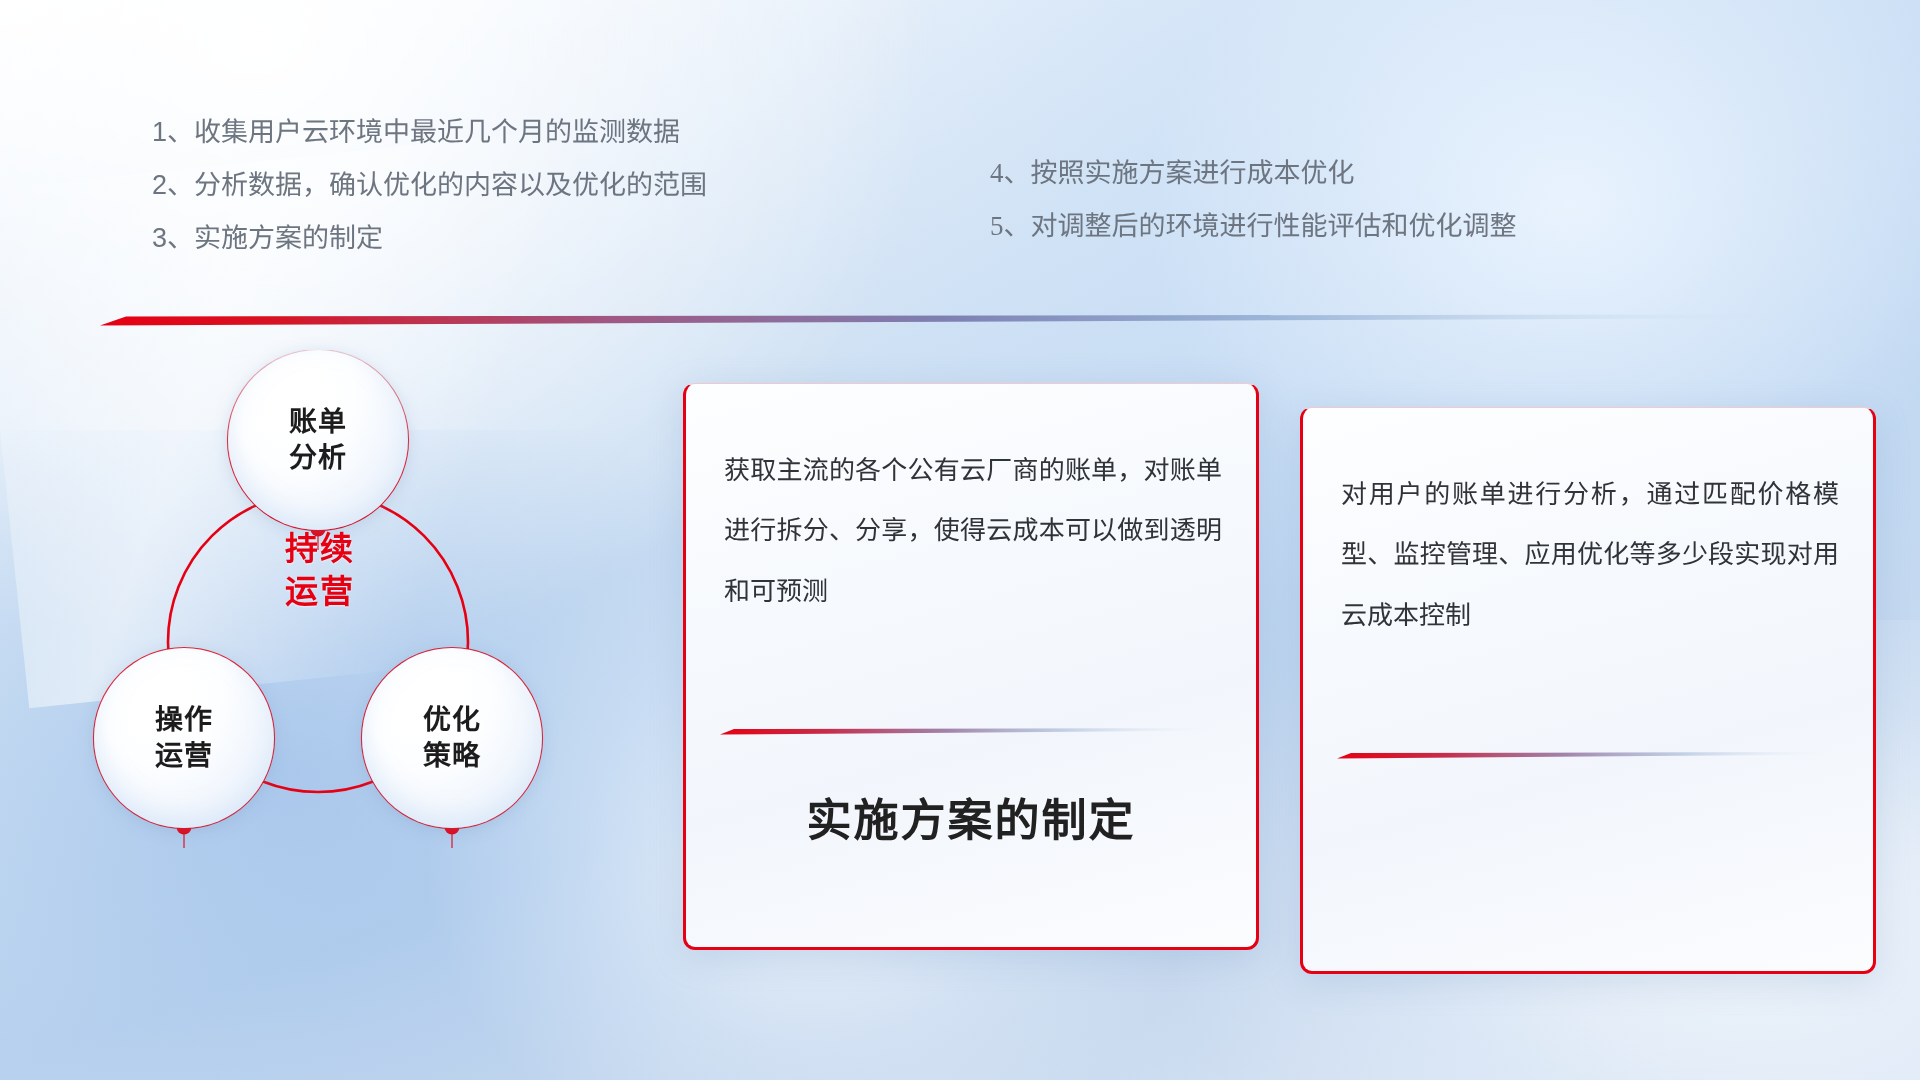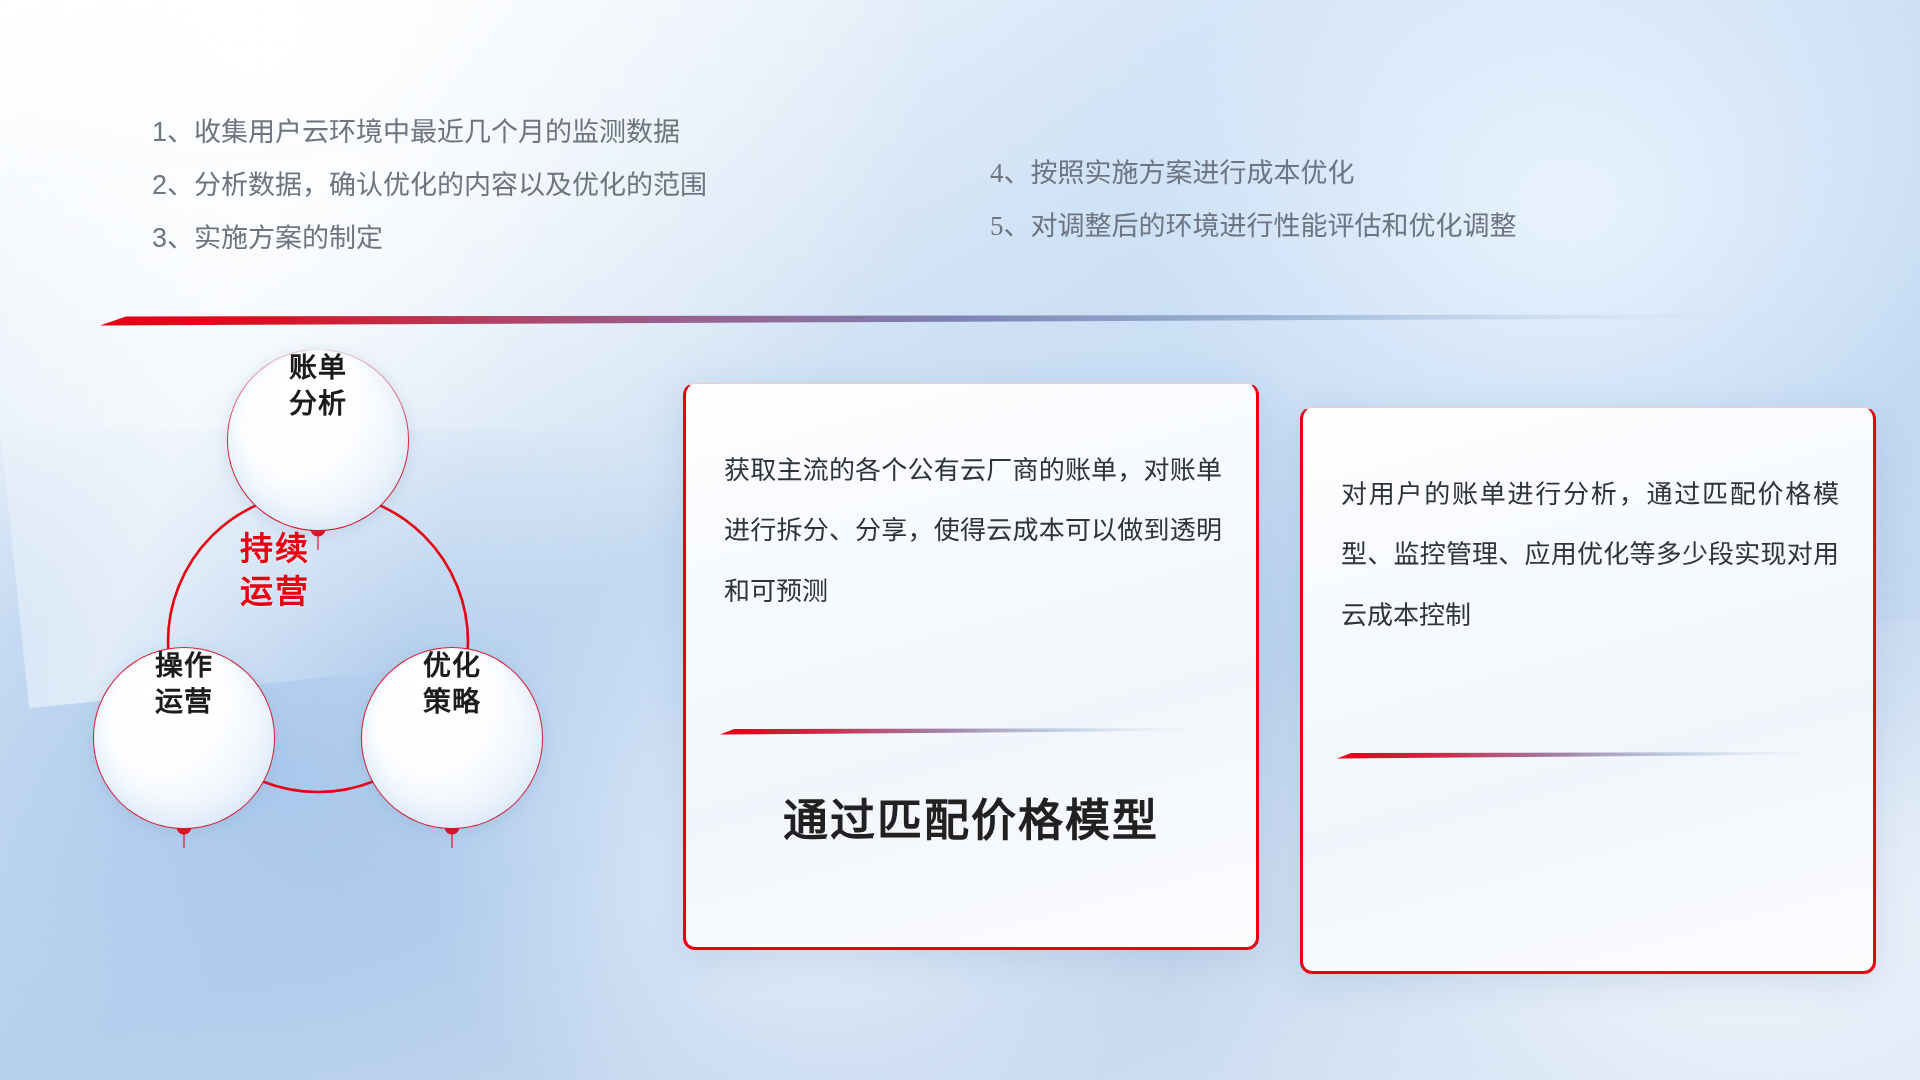--- a/index.html
+++ b/index.html
@@ -55,31 +55,31 @@
   #divider{position:absolute;left:100px;top:314px;width:1692px;height:12px;}
 
   
   #venn{position:absolute;left:80px;top:350px;width:560px;height:600px;}
 
   .bubble{
     position:absolute;border-radius:50%;
     background:
       radial-gradient(ellipse at 36% 24%,#ffffff 0%,#fdfeff 38%,#f1f6fd 66%,#e2ecf8 100%);
     box-shadow:0 3px 16px rgba(120,150,190,.28), inset 0 -10px 22px rgba(206,224,245,.55);
-    display:flex;justify-content:center;
+    display:flex;align-items:center;justify-content:center;
     text-align:center;color:#1c1c1c;font-weight:bold;
     font-size:28px;line-height:1.28;letter-spacing:1px;
   }
   #bubble-top{left:148px;top:0px;width:180px;height:180px;}
   #bubble-bl{left:14px;top:298px;width:180px;height:180px;}
   #bubble-br{left:282px;top:298px;width:180px;height:180px;}
 
   .center-label{
     position:absolute;left:160px;top:178px;width:160px;
-    text-align:left;color:#e60012;font-weight:bold;
+    text-align:center;color:#e60012;font-weight:bold;
     font-size:33px;line-height:1.3;letter-spacing:2px;
     text-shadow:0 1px 2px rgba(255,255,255,.6);
     font-family:Liberation Serif, serif;
   }
 
   
   .card{
     position:absolute;top:383px;width:570px;height:563px;
     border-radius:12px;
     background:linear-gradient(165deg,#fdfeff 0%,#f6f9fd 36%,#f2f6fc 62%,#fbfcfe 100%);
@@ -197,21 +197,21 @@
         <linearGradient id="ruleGrad1" x1="0" y1="0" x2="1" y2="0">
           <stop offset="0" stop-color="#e60012" stop-opacity="1"></stop>
           <stop offset="0.22" stop-color="#c52242" stop-opacity=".95"></stop>
           <stop offset="0.46" stop-color="#8b6293" stop-opacity=".78"></stop>
           <stop offset="0.70" stop-color="#8fa9cc" stop-opacity=".50"></stop>
           <stop offset="1" stop-color="#e4edf8" stop-opacity="0"></stop>
         </linearGradient>
       </defs>
       <polygon points="0,6.6 14,1.0 492,0 492,2.6" fill="url(#ruleGrad1)"></polygon>
     </svg>
-    <div class="card-title">通过匹配价格模型</div>
+    <div class="card-title">实施方案的制定</div>
   </div>
 
   <div class="card" id="card-2">
     <div class="card-body">对用户的账单进行分析，通过匹配价格模型、监控管理、应用优化等多少段实现对用云成本控制</div>
     <svg class="card-rule" viewBox="0 0 492 7" preserveAspectRatio="none">
       <defs>
         <linearGradient id="ruleGrad2" x1="0" y1="0" x2="1" y2="0">
           <stop offset="0" stop-color="#e60012" stop-opacity="1"></stop>
           <stop offset="0.22" stop-color="#c52242" stop-opacity=".95"></stop>
           <stop offset="0.46" stop-color="#8b6293" stop-opacity=".78"></stop>

